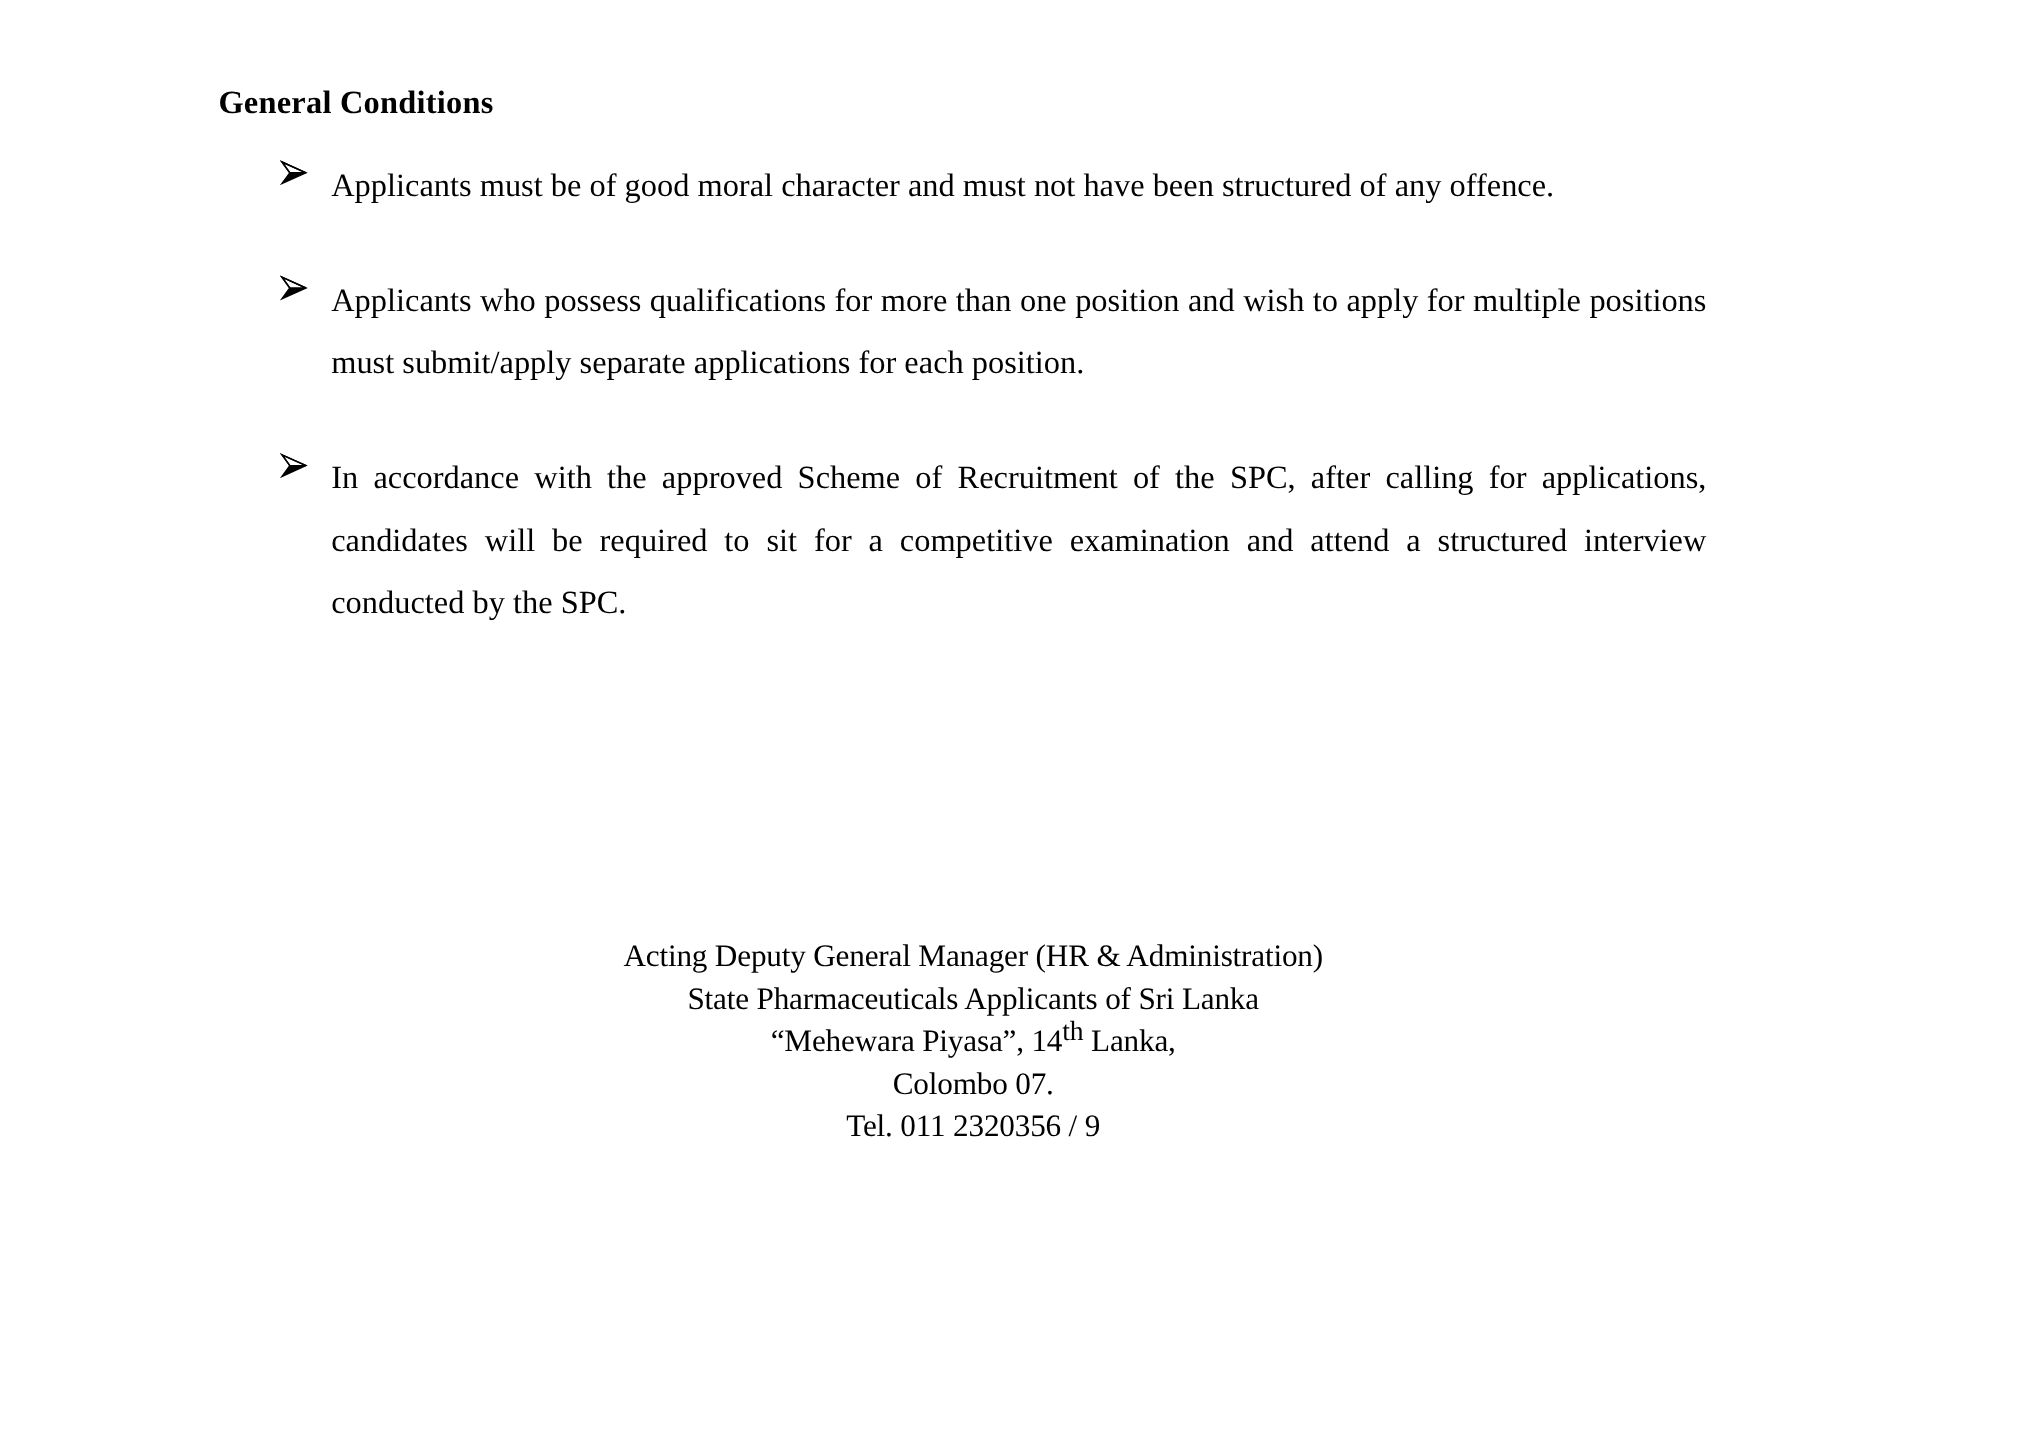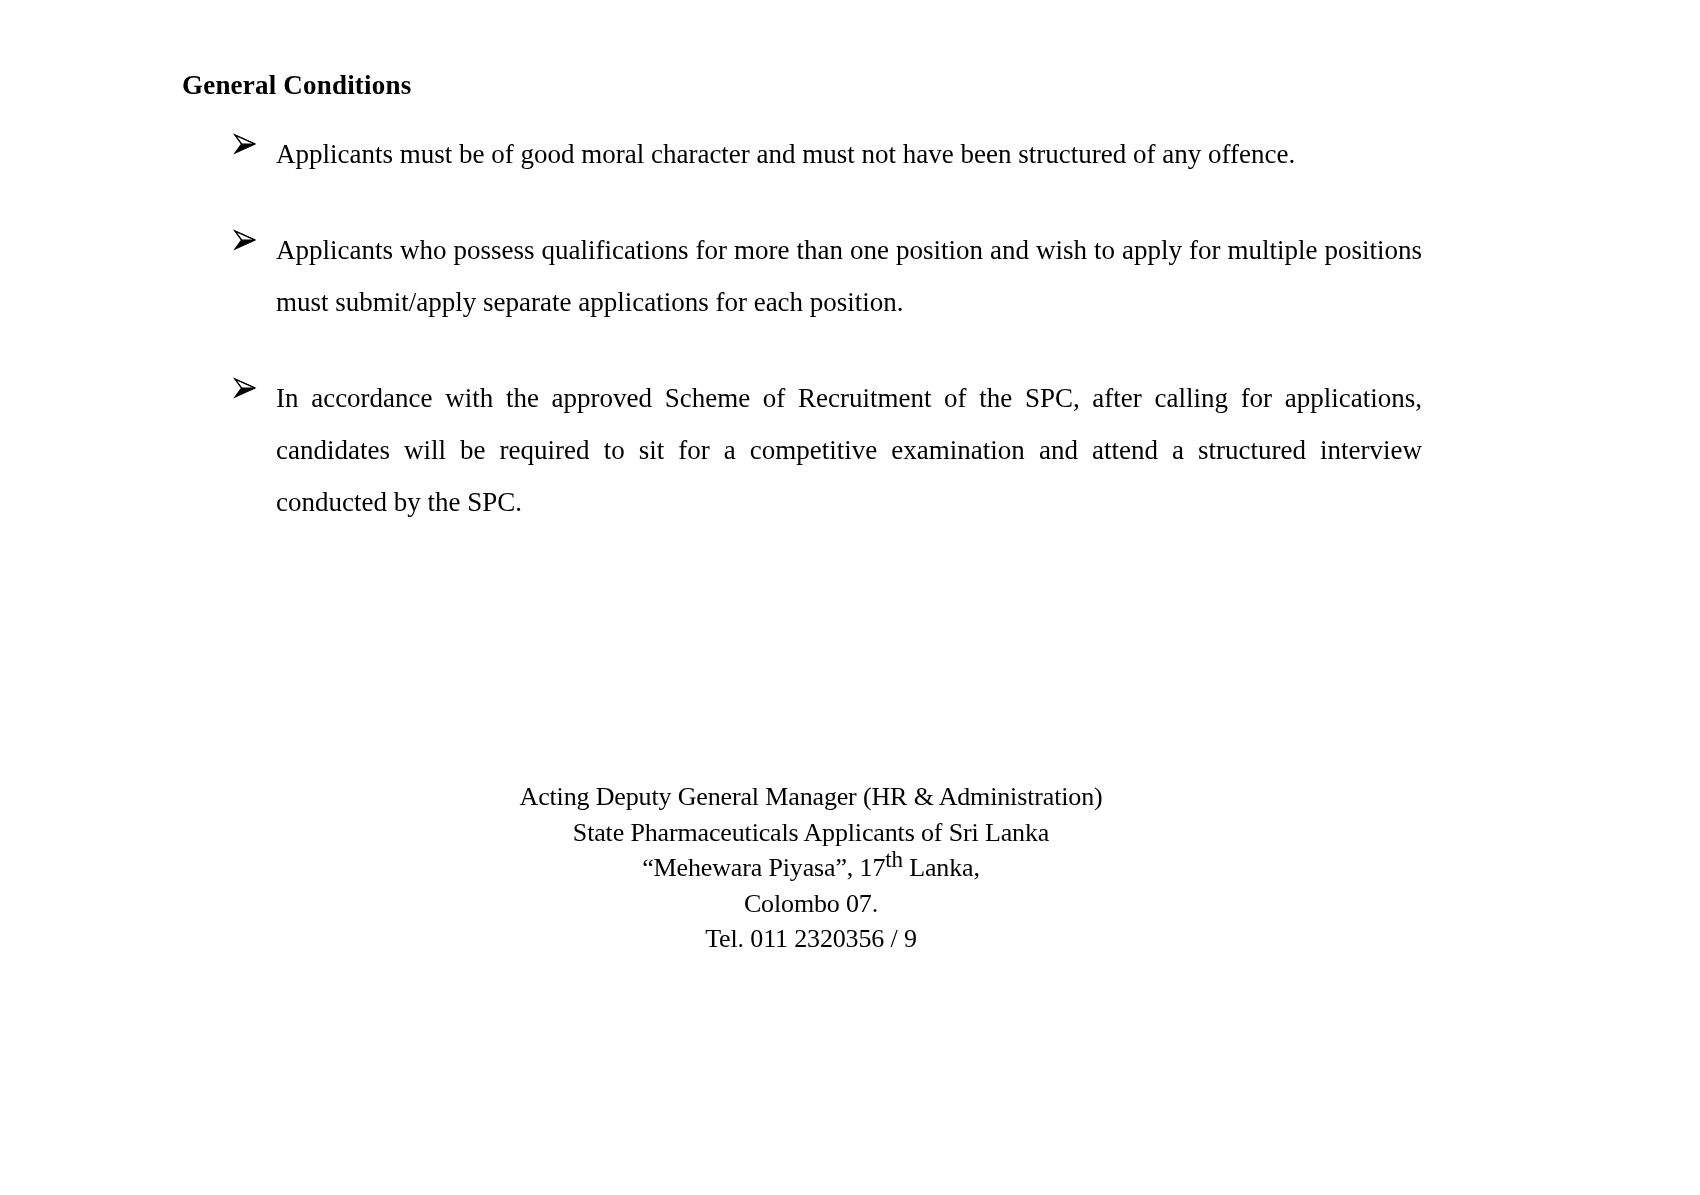--- a/index.html
+++ b/index.html
@@ -137,18 +137,18 @@
         </svg>
       </span>
       <div class="bullet-text">In accordance with the approved Scheme of Recruitment of the SPC, after calling for applications, candidates will be required to sit for a competitive examination and attend a structured interview conducted by the SPC.</div>
     </div>
 
   </div>
 
   <div class="signature-block">
     <span class="sig-line">Acting Deputy General Manager (HR &amp; Administration)</span>
     <span class="sig-line">State Pharmaceuticals Applicants of Sri Lanka</span>
-    <span class="sig-line"><span>“Mehewara Piyasa”, 17</span><span class="sup-ordinal">th</span><span> Lanka,</span></span>
+    <span class="sig-line"><span>“Mehewara Piyasa”, 14</span><span class="sup-ordinal">th</span><span> Lanka,</span></span>
     <span class="sig-line">Colombo 07.</span>
     <span class="sig-line">Tel. 011 2320356 / 9</span>
   </div>
 
 </div>
 
 </body></html>

